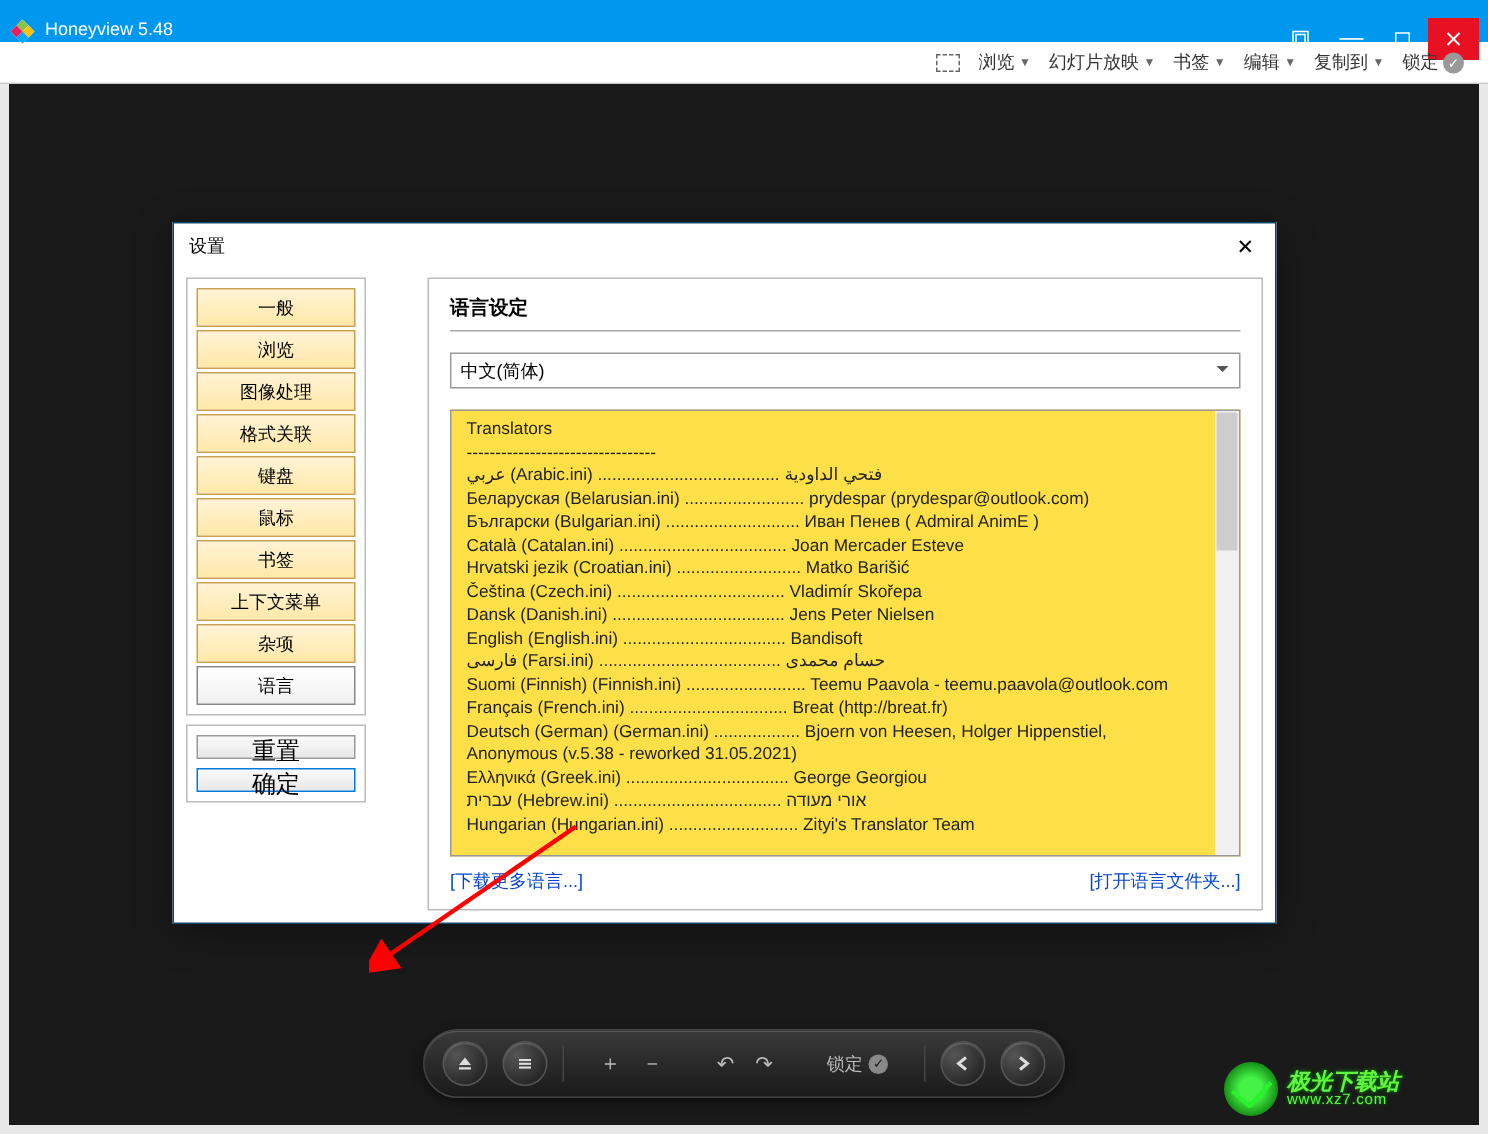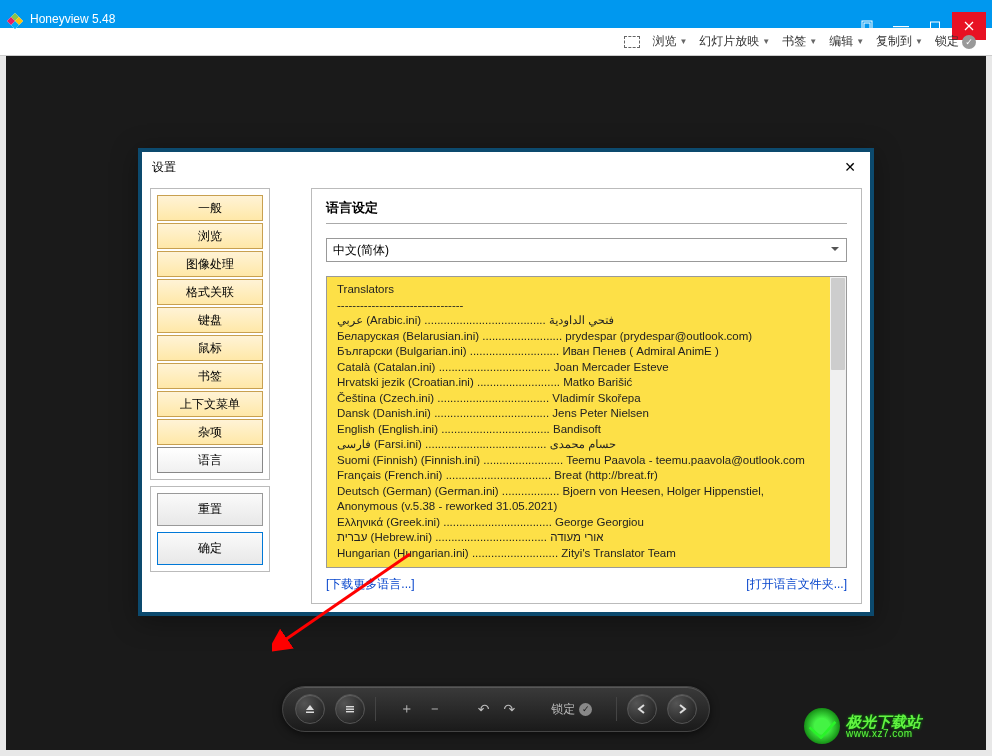--- a/index.html
+++ b/index.html
@@ -16,31 +16,31 @@
     .win-ico { width: 12px; height: 12px; }
     
     .toolbar { height: 28px; background: #fff; border-bottom: 1px solid #ccc; display: flex; align-items: center; justify-content: flex-end; padding: 0 12px; gap: 4px; }
     .toolbar-item { display: flex; align-items: center; gap: 3px; font-size: 12px; color: #333; padding: 2px 4px; white-space: nowrap; }
     .toolbar-item .caret { font-size: 8px; color: #666; }
     .fit-icon { width: 16px; height: 12px; border: 1px dashed #666; position: relative; }
     .lock-ok { width: 14px; height: 14px; border-radius: 50%; background: #999; display: inline-flex; align-items: center; justify-content: center; color: #fff; font-size: 9px; }
     
     .viewport { position: absolute; top: 56px; left: 6px; right: 6px; bottom: 6px; background: #1a1a1a; }
     
-    .dialog { position: absolute; left: 138px; top: 148px; width: 736px; height: 468px; background: #fff; border: 4px solid #0c4a6e; box-shadow: 0 5px 25px rgba(0,0,0,.35); }
+    .dialog { position: absolute; left: 115px; top: 148px; width: 736px; height: 468px; background: #fff; border: 1px solid #0c4a6e; box-shadow: 0 5px 25px rgba(0,0,0,.35); }
     .dlg-title { height: 30px; padding: 0 10px; display: flex; align-items: center; justify-content: space-between; font-size: 12px; }
     .dlg-close { font-size: 14px; cursor: pointer; padding: 2px 4px; }
     .dlg-body { display: flex; height: calc(100% - 30px); padding: 6px 8px 8px 8px; gap: 8px; }
     
     .sidebar { width: 120px; display: flex; flex-direction: column; }
     .side-group { border: 1px solid #bbb; padding: 6px; display: flex; flex-direction: column; gap: 2px; }
     .side-btn { height: 26px; font-size: 12px; border: 1px solid #c8a050; background: linear-gradient(#fff3d6,#ffe8a8); cursor: pointer; }
     .side-btn.active { background: linear-gradient(#fff,#f0f0f0); border: 1px solid #888; position: relative; }
     .side-bottom { border: 1px solid #bbb; padding: 6px; display: flex; flex-direction: column; gap: 6px; margin-top: 6px; }
-    .bottom-btn { height: 33px; font-size: 12px; background: linear-gradient(#fafafa,#e8e8e8); border: 1px solid #999; cursor: pointer; }
+    .bottom-btn { height: 16px; font-size: 16px; background: linear-gradient(#fafafa,#e8e8e8); border: 1px solid #999; cursor: pointer; }
     .bottom-btn.primary { border: 1px solid #0078d7; }
     
     .content { flex: 1; border: 1px solid #bbb; padding: 10px 14px; display: flex; flex-direction: column; margin-left: 33px; }
     .panel-title { font-size: 13px; font-weight: bold; padding-bottom: 6px; margin-bottom: 14px; border-bottom: 1px solid #aaa; }
     .lang-select { width: 100%; height: 24px; border: 1px solid #999; font-size: 12px; padding: 2px 6px; appearance: none; background: #fff; }
     .select-wrap { position: relative; margin-bottom: 14px; }
     .select-wrap::after { content: ""; position: absolute; right: 8px; top: 9px; border: 4px solid transparent; border-top-color: #555; pointer-events: none; }
     .translators-box { flex: 1; border: 1px solid #999; background: #fde047; font-size: 12px; overflow: hidden; position: relative; }
     .trans-inner { padding: 5px 10px; font-family: "Segoe UI", sans-serif; }
     .trans-row { white-space: nowrap; line-height: 1.35; font-size: 11.5px; color: #222; }
@@ -51,21 +51,21 @@
     
     .arrow-overlay { position: absolute; left: 130px; top: 400px; width: 140px; height: 100px; pointer-events: none; z-index: 5; }
     
     .player-bar { position: absolute; left: 50%; transform: translateX(-50%); bottom: 18px; width: 428px; height: 46px; background: linear-gradient(#3a3a3a,#1a1a1a); border-radius: 23px; border: 1px solid #444; display: flex; align-items: center; padding: 0 12px; gap: 10px; box-shadow: 0 2px 8px rgba(0,0,0,.6), inset 0 1px 0 rgba(255,255,255,.15); }
     .pb-circle { width: 30px; height: 30px; border-radius: 50%; background: radial-gradient(circle at 30% 30%,#555,#181818); border: 1px solid #555; display: flex; align-items: center; justify-content: center; color: #ddd; cursor: pointer; box-shadow: inset 0 1px 1px rgba(255,255,255,.2); }
     .pb-sep { width: 1px; height: 24px; background: #444; }
     .pb-mid { flex: 1; display: flex; align-items: center; justify-content: center; gap: 14px; color: #bbb; font-size: 14px; }
     .pb-mid .lbl { font-size: 12px; display: flex; align-items: center; gap: 4px; }
     .pb-mid .ok { width: 13px; height: 13px; border-radius: 50%; background: #888; display: inline-flex; align-items: center; justify-content: center; color: #1a1a1a; font-size: 9px; }
     
-    .watermark { position: absolute; right: 12px; bottom: 2px; width: 170px; height: 44px; display: flex; align-items: center; gap: 6px; z-index: 3; opacity: .95; }
+    .watermark { position: absolute; right: 0; bottom: 2px; width: 170px; height: 44px; display: flex; align-items: center; gap: 6px; z-index: 3; opacity: .95; }
     .wm-icon { width: 36px; height: 36px; border-radius: 50%; background: radial-gradient(circle,#47ff47 30%,#006400 90%); position: relative; }
     .wm-icon::after{content:"";position:absolute;left:10px;top:6px;width:14px;height:20px;border:3px solid #2aff2a;border-left:none;border-top:none;border-radius:0 0 3px 0;transform:rotate(42deg);}
     .wm-txt { display: flex; flex-direction: column; line-height: 1; }
     .wm-t1 { color: #6f4; font-size: 15px; font-weight: bold; font-style: italic; text-shadow: 0 0 3px #0a0; }
     .wm-t2 { color: #6f4; font-size: 10px; letter-spacing: .5px; text-shadow: 0 0 2px #0a0; }
   </style>
 </head>
 <body>
 
 <div class="titlebar">

